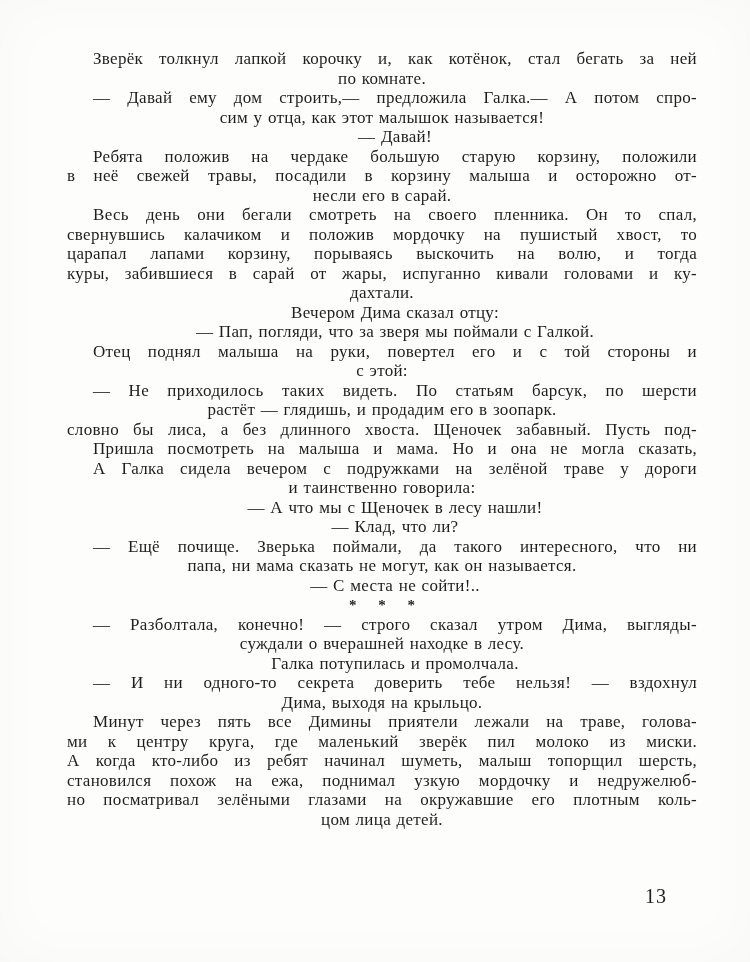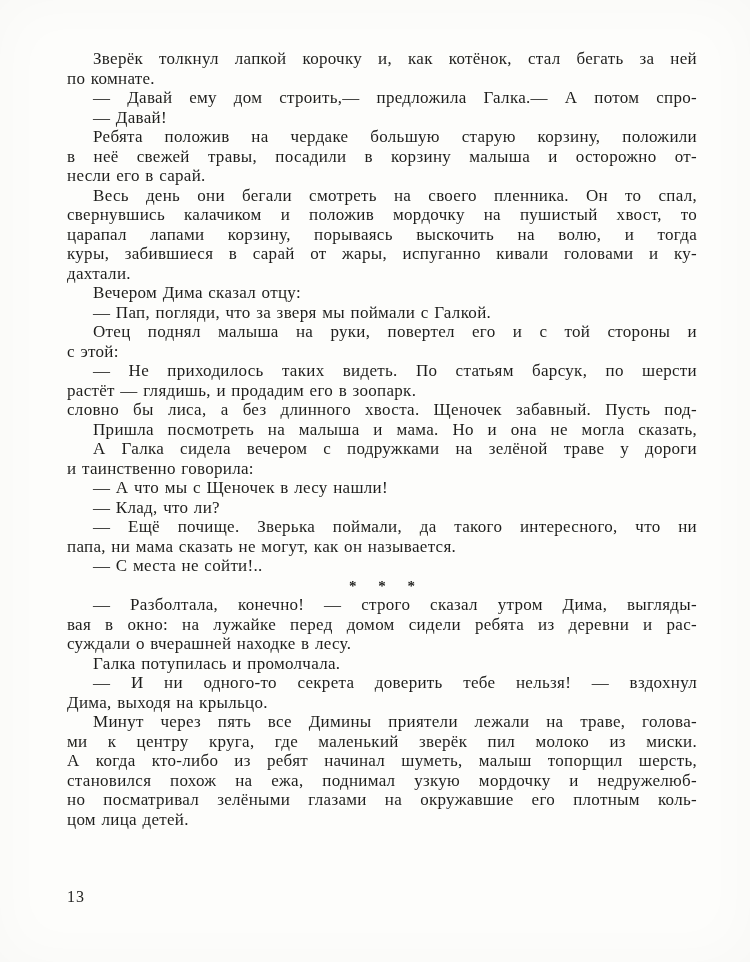--- a/index.html
+++ b/index.html
@@ -32,56 +32,57 @@
     line-height: 19.5px;
     letter-spacing: 0.3px;
     word-spacing: 1px;
     white-space: normal;
   }
   .line.justify {
     text-align: justify;
     text-align-last: justify;
   }
   .line.last {
-    text-align: left;
+    text-align: center;
   }
   .line.indent {
     text-indent: 26px;
   }
   .separator {
     text-align: center;
     font-size: 15px;
     line-height: 19.5px;
     font-weight: bold;
     letter-spacing: 9px;
     padding-left: 9px; 
     transform: translateY(1px);
   }
   .page-number {
     position: absolute;
     left: 67px;
     top: 887px;
     width: 600px;
-    text-align: left;
-    font-size: 16px;
+    text-align: right;
+    font-size: 20px;
     line-height: 19.5px;
     letter-spacing: 1px;
   }
 </style>
 </head>
 <body>
 
 <div class="scan-page">
   <div class="text-block">
       <div class="paragraph">
         <div class="line indent justify">Зверёк толкнул лапкой корочку и, как котёнок, стал бегать за ней</div>
         <div class="line last">по комнате.</div>
       </div>
       <div class="paragraph">
         <div class="line indent justify">— Давай ему дом строить,— предложила Галка.— А потом спро-</div>
+        <div class="line last">сим у отца, как этот малышок называется!</div>
       </div>
       <div class="paragraph">
         <div class="line indent last">— Давай!</div>
       </div>
       <div class="paragraph">
         <div class="line indent justify">Ребята положив на чердаке большую старую корзину, положили</div>
         <div class="line justify">в неё свежей травы, посадили в корзину малыша и осторожно от-</div>
         <div class="line last">несли его в сарай.</div>
       </div>
       <div class="paragraph">
@@ -122,21 +123,20 @@
       <div class="paragraph">
         <div class="line indent justify">— Ещё почище. Зверька поймали, да такого интересного, что ни</div>
         <div class="line last">папа, ни мама сказать не могут, как он называется.</div>
       </div>
       <div class="paragraph">
         <div class="line indent last">— С места не сойти!..</div>
       </div>
       <div class="separator">* * *</div>
       <div class="paragraph">
         <div class="line indent justify">— Разболтала, конечно! — строго сказал утром Дима, выгляды-</div>
-        <div class="line justify">вая в окно: на лужайке перед домом сидели ребята из деревни и рас-</div>
         <div class="line last">суждали о вчерашней находке в лесу.</div>
       </div>
       <div class="paragraph">
         <div class="line indent last">Галка потупилась и промолчала.</div>
       </div>
       <div class="paragraph">
         <div class="line indent justify">— И ни одного-то секрета доверить тебе нельзя! — вздохнул</div>
         <div class="line last">Дима, выходя на крыльцо.</div>
       </div>
       <div class="paragraph">

